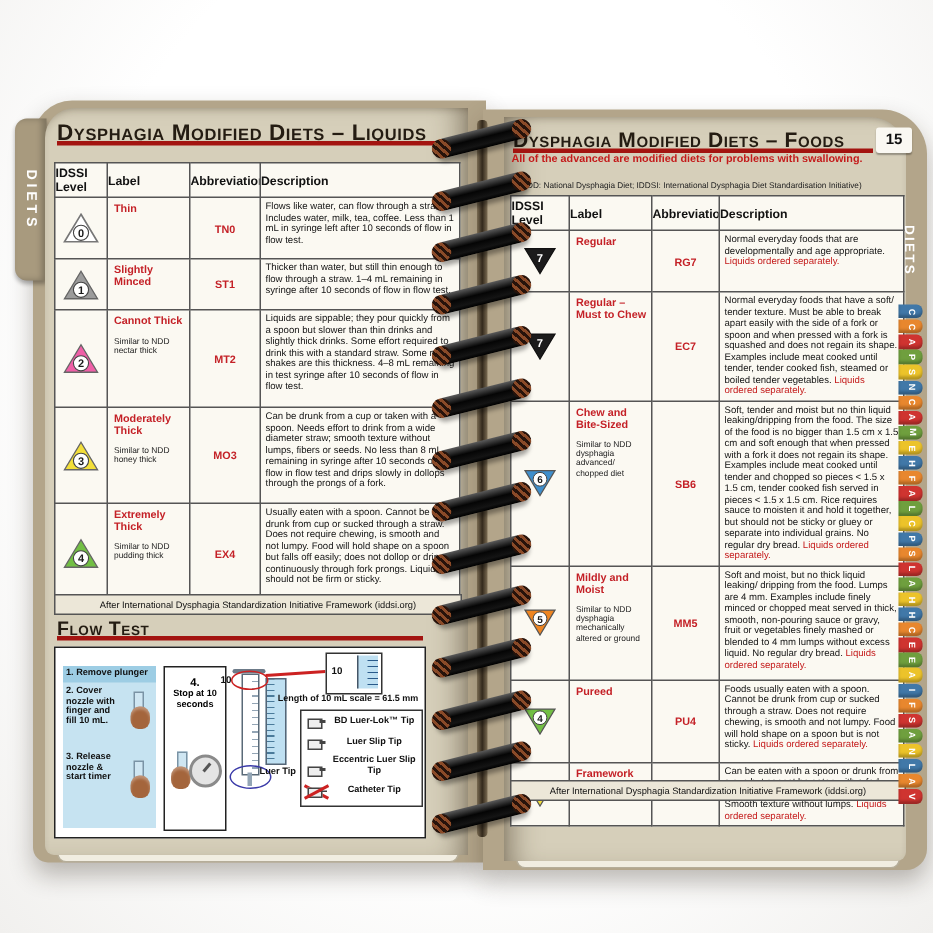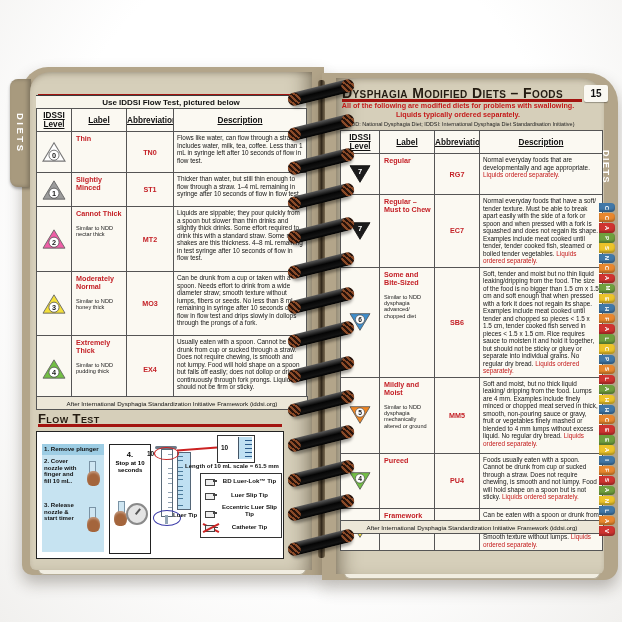--- a/index.html
+++ b/index.html
@@ -41,21 +41,21 @@
   .coil::before{left:-2px;} .coil::after{right:-2px;}
   
   #lp-subbar{position:absolute;left:6px;top:23px;width:270px;height:13px;background:#f7f5ec;border-top:1px solid #3c3c3c;border-bottom:1px solid #3c3c3c;
     display:flex;align-items:center;justify-content:center;font-weight:bold;font-size:8px;color:#111;}
   .redsub{position:absolute;left:4px;width:236px;text-align:center;font-weight:bold;font-size:7.2px;color:#c41a1a;line-height:8.6px;}
   #rp-note{position:absolute;left:2px;top:43px;width:244px;text-align:center;font-size:5.5px;color:#222;}
   
   .tbl{position:absolute;display:table;table-layout:fixed;border:1.4px solid #3a3a3a;background:#fbf9f2;border-collapse:collapse;}
   .tr{display:table-row;}
   .td{display:table-cell;border:0.8px solid #555;vertical-align:top;overflow:hidden;}
-  .hd{font-weight:bold;font-size:8.2px;color:#111;text-align:center;vertical-align:middle;line-height:9px;text-decoration:underline;}
+  .hd{font-weight:bold;font-size:8.2px;color:#111;text-align:left;vertical-align:middle;line-height:9px;}
   .c-level{text-align:center;vertical-align:middle;}
   .c-label{padding:3px 2px 0 4px;margin-left:24px;}
   .c-abbr{text-align:center;vertical-align:middle;font-weight:bold;font-size:7.2px;color:#c42127;}
   .c-desc{padding:2px 3px;font-size:6.4px;line-height:7.5px;color:#141414;}
   .lbl{font-weight:bold;font-size:7.2px;line-height:8px;color:#c42127;}
   .note{margin-top:7px;font-size:5.6px;line-height:6.4px;color:#222;}
   .rtx{color:#c41a1a;}
   .tri{display:inline-block;vertical-align:middle;}
   .tri text{font-weight:bold;font-size:8px;fill:#1b1b1b;}
   .blacktri circle{display:none;}
@@ -111,22 +111,22 @@
   <div class="backing" id="backing-right"></div>
 
   <div class="stack" style="left:38px;top:569px;width:266px;height:5px;border-radius:0 0 6px 6px;"></div>
   <div class="stack" style="left:344px;top:573px;width:254px;height:5px;border-radius:0 0 8px 8px;"></div>
 
   <div id="left-tab">
     <span>DIETS</span>
   </div>
 
   <div class="page" id="page-left">
+    <div class="ptitle" style="left:8px;top:8px;">Dysphagia Modified Diets – Liquids</div>
     <div class="underline" style="left:8px;top:22px;width:268px;"></div>
-    <div id="lp-subbar">Use IDDSI Flow Test, pictured below</div>
 
     <div class="tbl" style="left:6px;top:36px;width:270px;">
       <div class="tr">
         <div class="td hd" style="width:34px;height:22px;">IDSSI Level</div>
         <div class="td hd" style="width:54px;">Label</div>
         <div class="td hd" style="width:46px;">Abbreviation</div>
         <div class="td hd">Description</div>
       </div>
 
       <div class="tr">
@@ -177,21 +177,21 @@
 
       <div class="tr">
         <div class="td c-level" style="height:63px;">
           <svg class="tri" width="24" height="22" viewBox="0 0 26 24">
             <polygon points="13,2 25,22 1,22" stroke="#666" stroke-width="1" fill="#f3df3a"></polygon>
             <circle cx="13" cy="15.5" r="5.5" fill="#ffffff" stroke="#444" stroke-width="0.8"></circle>
             <text x="13" y="18.5" text-anchor="middle">3</text>
           </svg>
         </div>
         <div class="td c-label">
-          <div class="lbl">Moderately Normal</div>
+          <div class="lbl">Moderately Thick</div>
           <div class="note">Similar to NDD honey thick</div>
         </div>
         <div class="td c-abbr">MO3</div>
         <div class="td c-desc">Can be drunk from a cup or taken with a spoon. Needs effort to drink from a wide diameter straw; smooth texture without lumps, fibers or seeds. No less than 8 mL remaining in syringe after 10 seconds of flow in flow test and drips slowly in dollops through the prongs of a fork.</div>
       </div>
 
       <div class="tr">
         <div class="td c-level" style="height:66px;">
           <svg class="tri" width="24" height="22" viewBox="0 0 26 24">
             <polygon points="13,2 25,22 1,22" stroke="#666" stroke-width="1" fill="#72bf44"></polygon>
@@ -283,22 +283,21 @@
             </div>
           <div class="tiplabel">Catheter Tip</div>
         </div>
       </div>
     </div>
   </div>
 
   <div class="page" id="page-right">
     <div class="ptitle" style="left:6px;top:7px;font-size:14px;">Dysphagia Modified Diets – Foods</div>
     <div class="underline" style="left:6px;top:21px;width:240px;"></div>
-    <div class="redsub" style="top:24px;">All of the following are modified diets for problems with swallowing.</div>
-    <div class="redsub" style="top:33px;">Liquids typically ordered separately.</div>
+    <div class="redsub" style="top:24px;">All of the advanced are modified diets for problems with swallowing.</div>
     <div id="rp-note">(NDD: National Dysphagia Diet; IDDSI: International Dysphagia Diet Standardisation Initiative)</div>
 
     <div class="tbl" style="left:4px;top:52px;width:262px;">
       <div class="tr">
         <div class="td hd" style="width:38px;height:22px;">IDSSI Level</div>
         <div class="td hd" style="width:54px;">Label</div>
         <div class="td hd" style="width:44px;">Abbreviation</div>
         <div class="td hd">Description</div>
       </div>
 
@@ -334,21 +333,21 @@
 
       <div class="tr">
         <div class="td c-level" style="height:106px;">
           <svg class="tri" width="24" height="20" viewBox="0 0 26 24">
             <polygon points="1,2 25,2 13,22" stroke="#555" stroke-width="1" fill="#3e8ecc"></polygon>
             <circle cx="13" cy="9" r="5.5" fill="#ffffff" stroke="#444" stroke-width="0.8"></circle>
             <text x="13" y="12" text-anchor="middle">6</text>
           </svg>
         </div>
         <div class="td c-label">
-          <div class="lbl">Some and Bite-Sized</div>
+          <div class="lbl">Chew and Bite-Sized</div>
           <div class="note">Similar to NDD dysphagia advanced/ chopped diet</div>
         </div>
         <div class="td c-abbr">SB6</div>
         <div class="td c-desc"><span>Soft, tender and moist but no thin liquid leaking/dripping from the food. The size of the food is no bigger than 1.5 cm x 1.5 cm and soft enough that when pressed with a fork it does not regain its shape. Examples include meat cooked until tender and chopped so pieces &lt; 1.5 x 1.5 cm, tender cooked fish served in pieces &lt; 1.5 x 1.5 cm. Rice requires sauce to moisten it and hold it together, but should not be sticky or gluey or separate into individual grains. No regular dry bread.</span> <span class="rtx">Liquids ordered separately.</span></div>
       </div>
 
       <div class="tr">
         <div class="td c-level" style="height:75px;">
           <svg class="tri" width="24" height="20" viewBox="0 0 26 24">
             <polygon points="1,2 25,2 13,22" stroke="#555" stroke-width="1" fill="#ee8522"></polygon>

